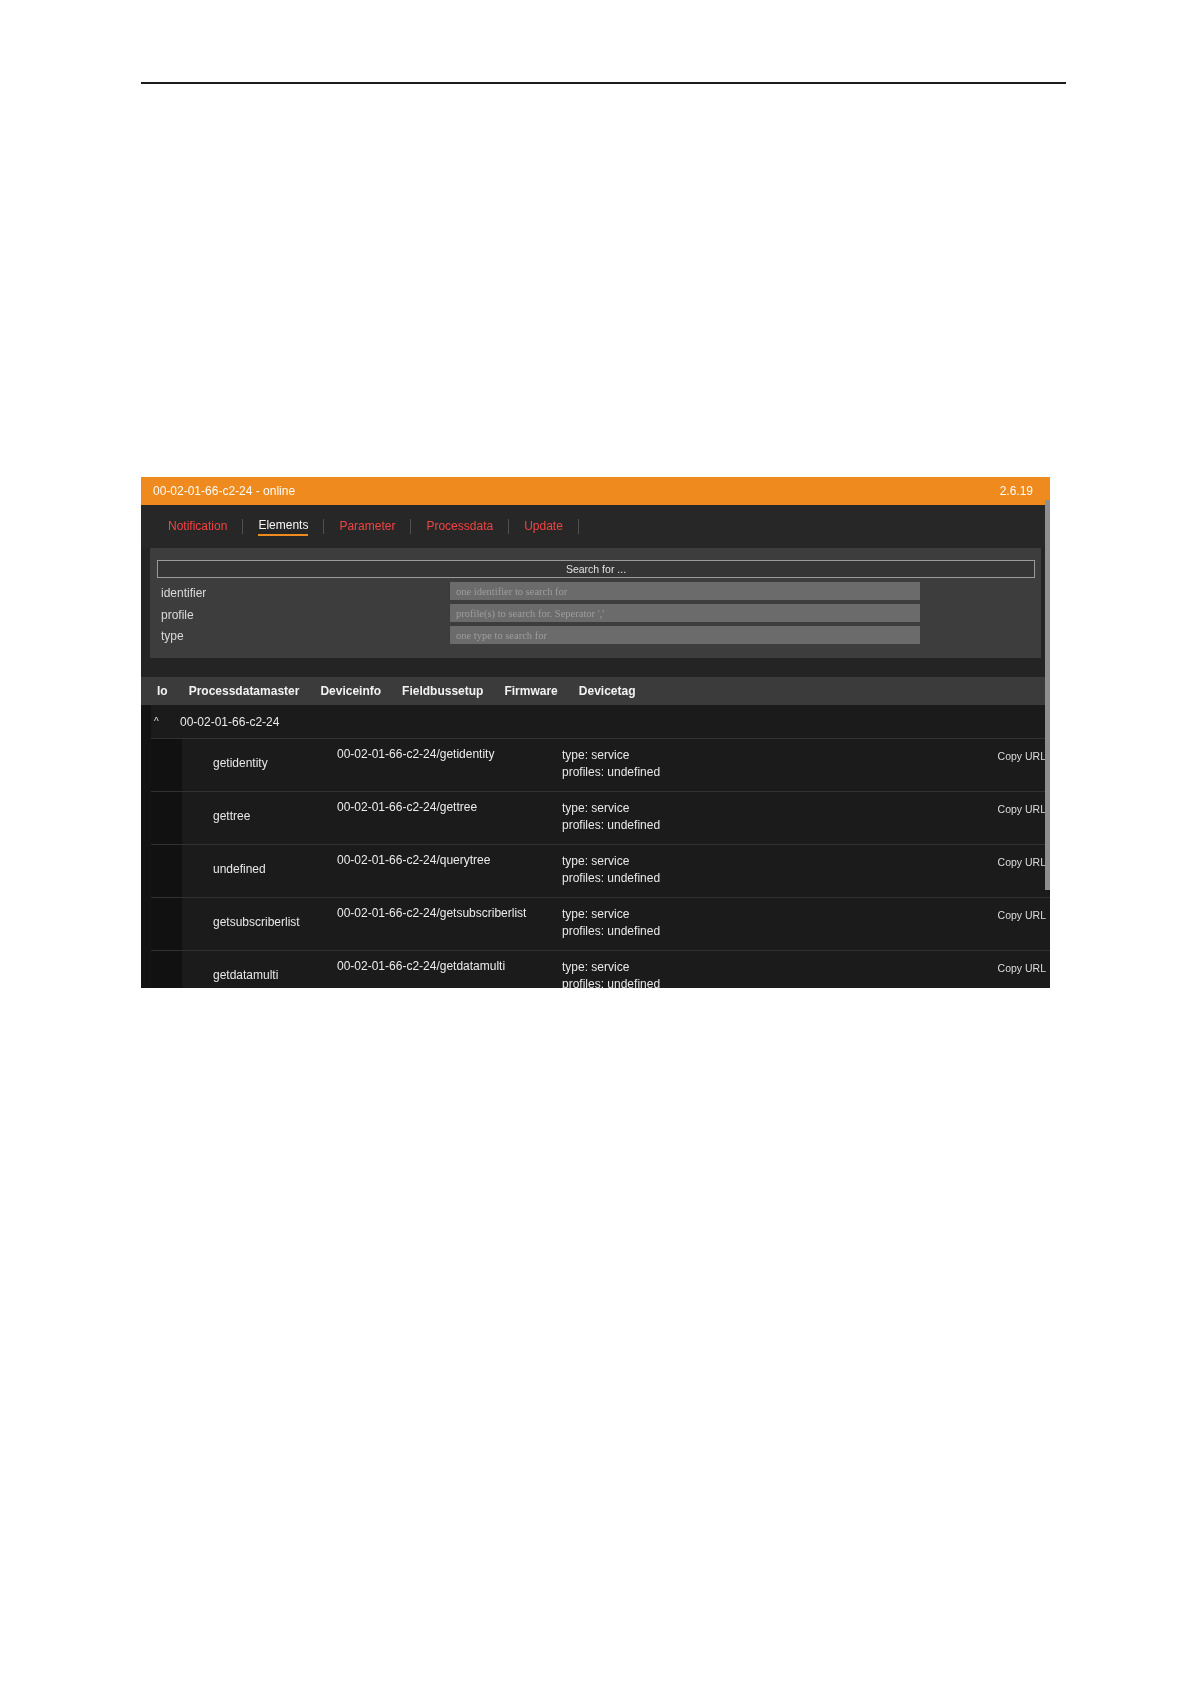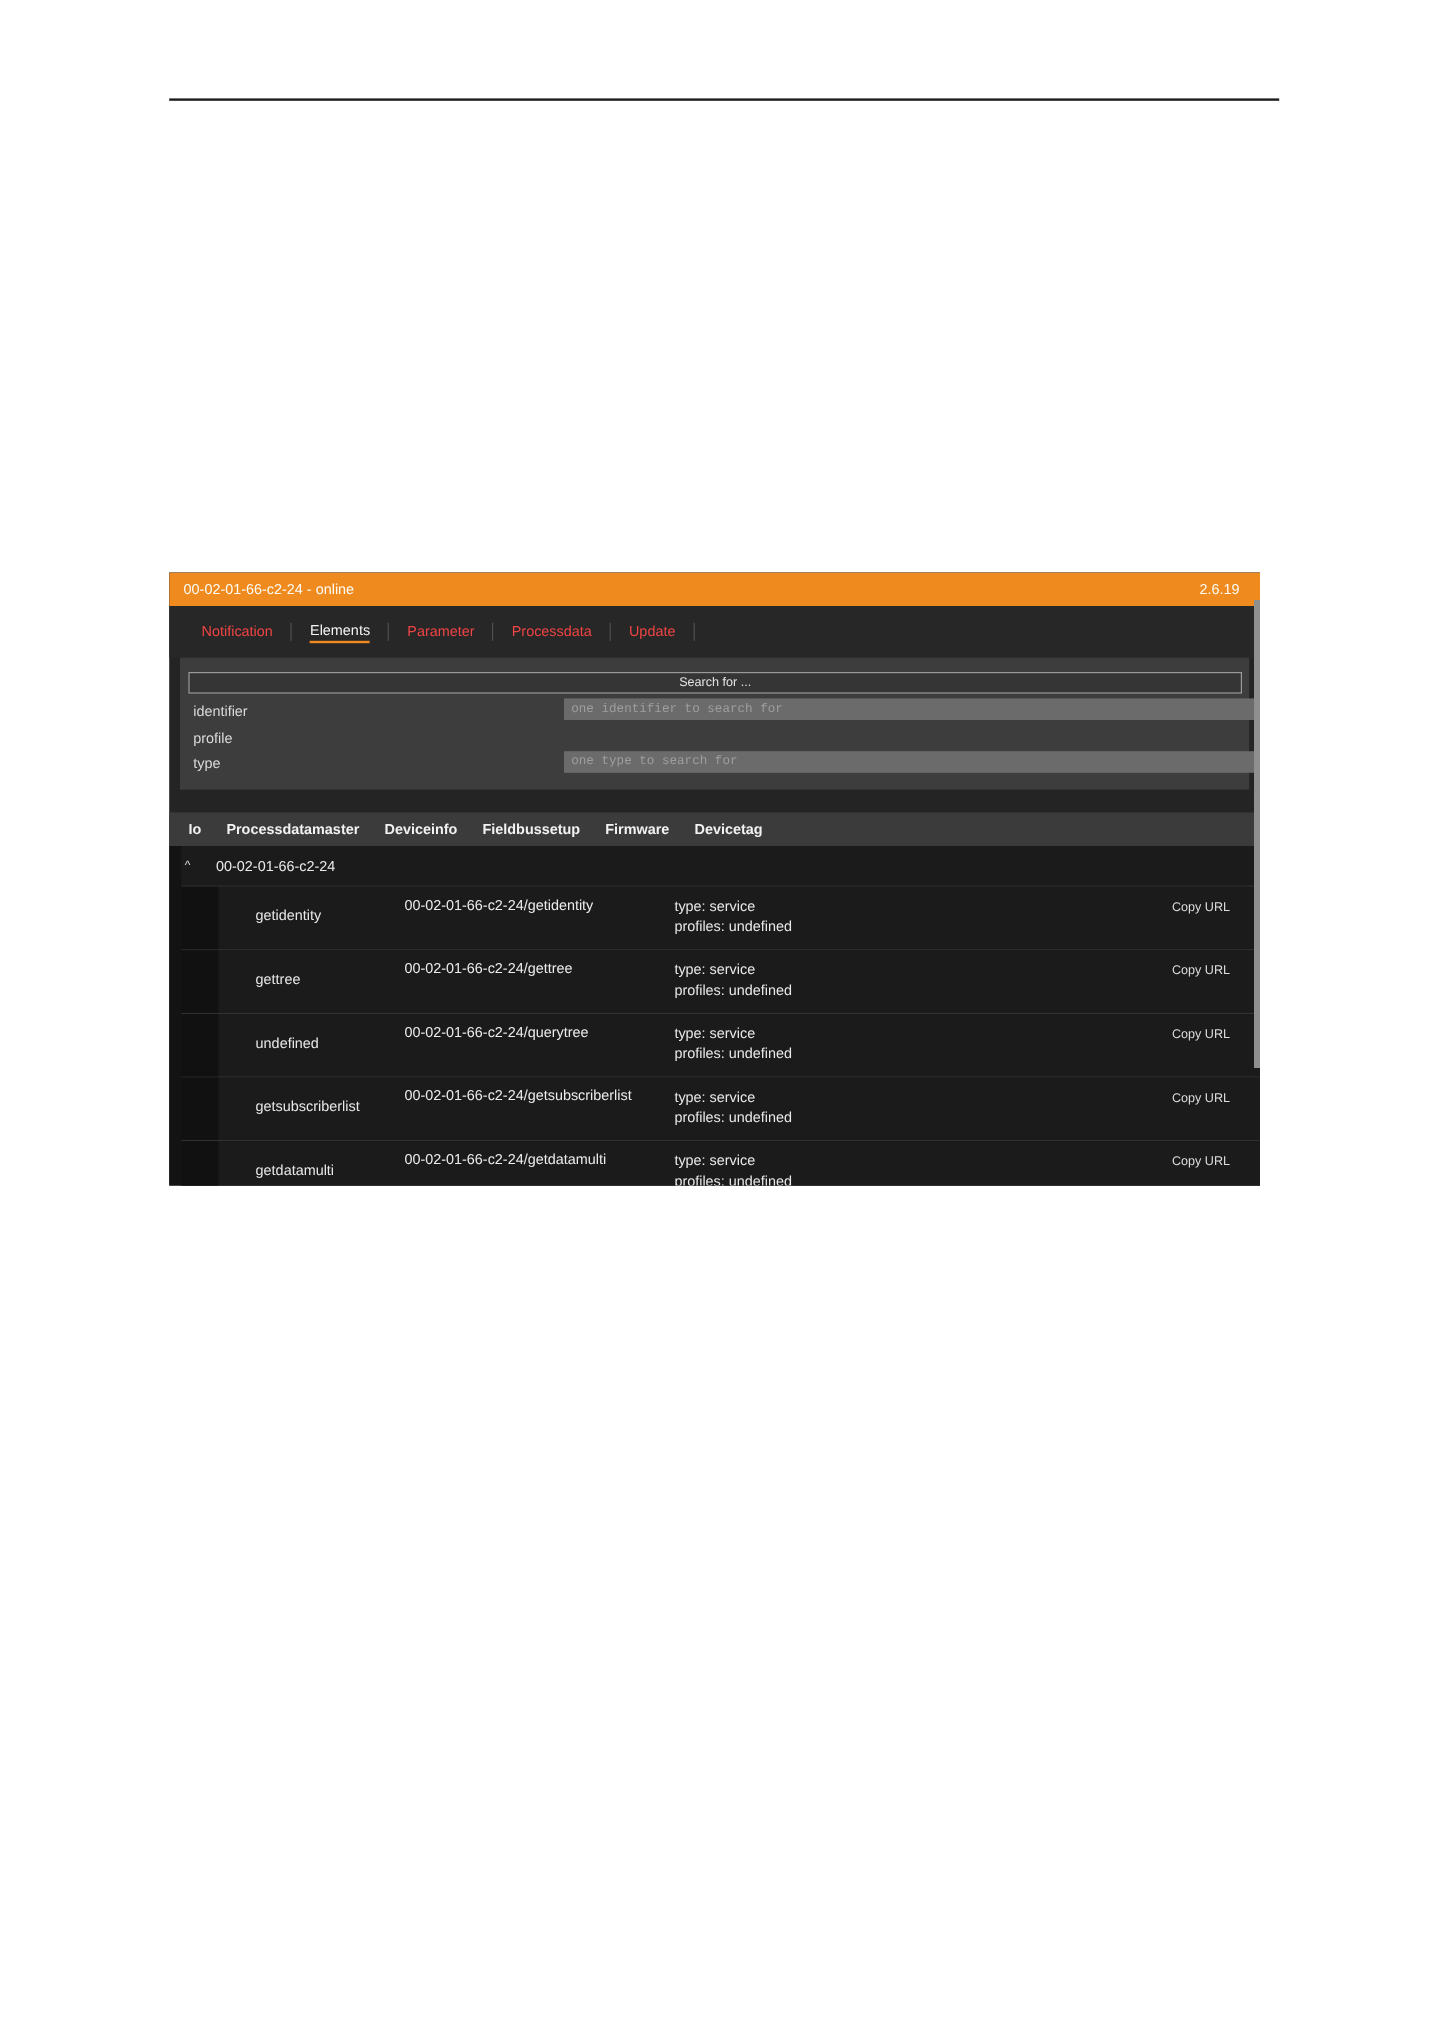--- a/index.html
+++ b/index.html
@@ -27,23 +27,23 @@
   .nav-sep{width:1px;height:15px;background:#4f4f4f;margin:0 15px;}
 
   .panel{margin:0 9px;height:110px;background:#3d3d3d;position:relative;}
   .search-box{
     position:absolute;left:7px;right:6px;top:12px;height:16px;line-height:16px;
     border:1px solid #9a9a9a;background:#353535;color:#e2e2e2;text-align:center;
     font-size:10.5px;cursor:pointer;
   }
   .field-label{position:absolute;left:11px;font-size:12px;color:#dadada;height:18px;line-height:18px;}
   .field-input{
-    position:absolute;left:320px;width:585px;height:18px;background:#6b6b6b;border:none;
+    position:absolute;left:300px;width:470px;height:18px;background:#6b6b6b;border:none;
     font-size:10.5px;color:#2e2e2e;padding:0 0 0 6px;box-sizing:border-box;outline:none;
-    font-family:Liberation Mono, monospace;
+    font-family:Liberation Serif, serif;
   }
   .field-input::placeholder{color:#9e9e9e;opacity:1;}
   .lbl-1{top:36px;} .in-1{top:34px;}
   .lbl-2{top:58px;} .in-2{top:56px;}
   .lbl-3{top:79px;} .in-3{top:78px;}
 
   .subtabs{
     margin-top:19px;height:28px;background:#3b3b3b;display:flex;align-items:center;
     padding-left:16px;gap:21px;font-weight:bold;font-size:12px;color:#f2f2f2;
   }
@@ -56,21 +56,21 @@
   }
   .caret{width:12px;margin-left:3px;color:#e0e0e0;font-size:10px;line-height:10px;cursor:pointer;}
   .root-label{margin-left:14px;color:#eaeaea;font-size:12px;}
 
   .row{height:52px;background:#1b1b1b;position:relative;border-bottom:1px solid #313131;}
   .row.last{height:42px;border-bottom:none;}
   .row .indent{position:absolute;left:0;top:0;width:31px;height:100%;background:#111111;}
   .row .name{position:absolute;left:62px;top:17px;color:#e8e8e8;font-size:12px;}
   .row .path{position:absolute;left:186px;top:8px;color:#ececec;font-size:12px;}
   .row .meta{position:absolute;left:411px;top:8px;font-size:12px;line-height:1.4;color:#e8e8e8;}
-  .row .copy{position:absolute;right:25px;top:11px;font-size:10.5px;color:#dddddd;cursor:pointer;padding-left:20px;}
+  .row .copy{position:absolute;right:4px;top:11px;font-size:10.5px;color:#dddddd;cursor:pointer;padding-left:20px;}
 
   .scrollbar-thumb{position:absolute;right:0;top:23px;width:5px;height:390px;background:#8f8f8f;}
 </style>
 </head>
 <body>
 
 <div class="top-rule"></div>
 
 <div class="app">
 
@@ -92,20 +92,21 @@
     <span class="nav-sep"></span>
   </div>
 
   <div class="panel">
     <div class="search-box">Search for ...</div>
 
     <span class="field-label lbl-1">identifier</span>
     <input class="field-input in-1" placeholder="one identifier to search for" style="">
 
     <span class="field-label lbl-2">profile</span>
+    <input class="field-input in-2" placeholder="profile(s) to search for. Seperator ','" style="">
 
     <span class="field-label lbl-3">type</span>
     <input class="field-input in-3" placeholder="one type to search for" style="">
   </div>
 
   <div class="subtabs">
     <span class="subtab">Io</span>
     <span class="subtab">Processdatamaster</span>
     <span class="subtab">Deviceinfo</span>
     <span class="subtab">Fieldbussetup</span>

